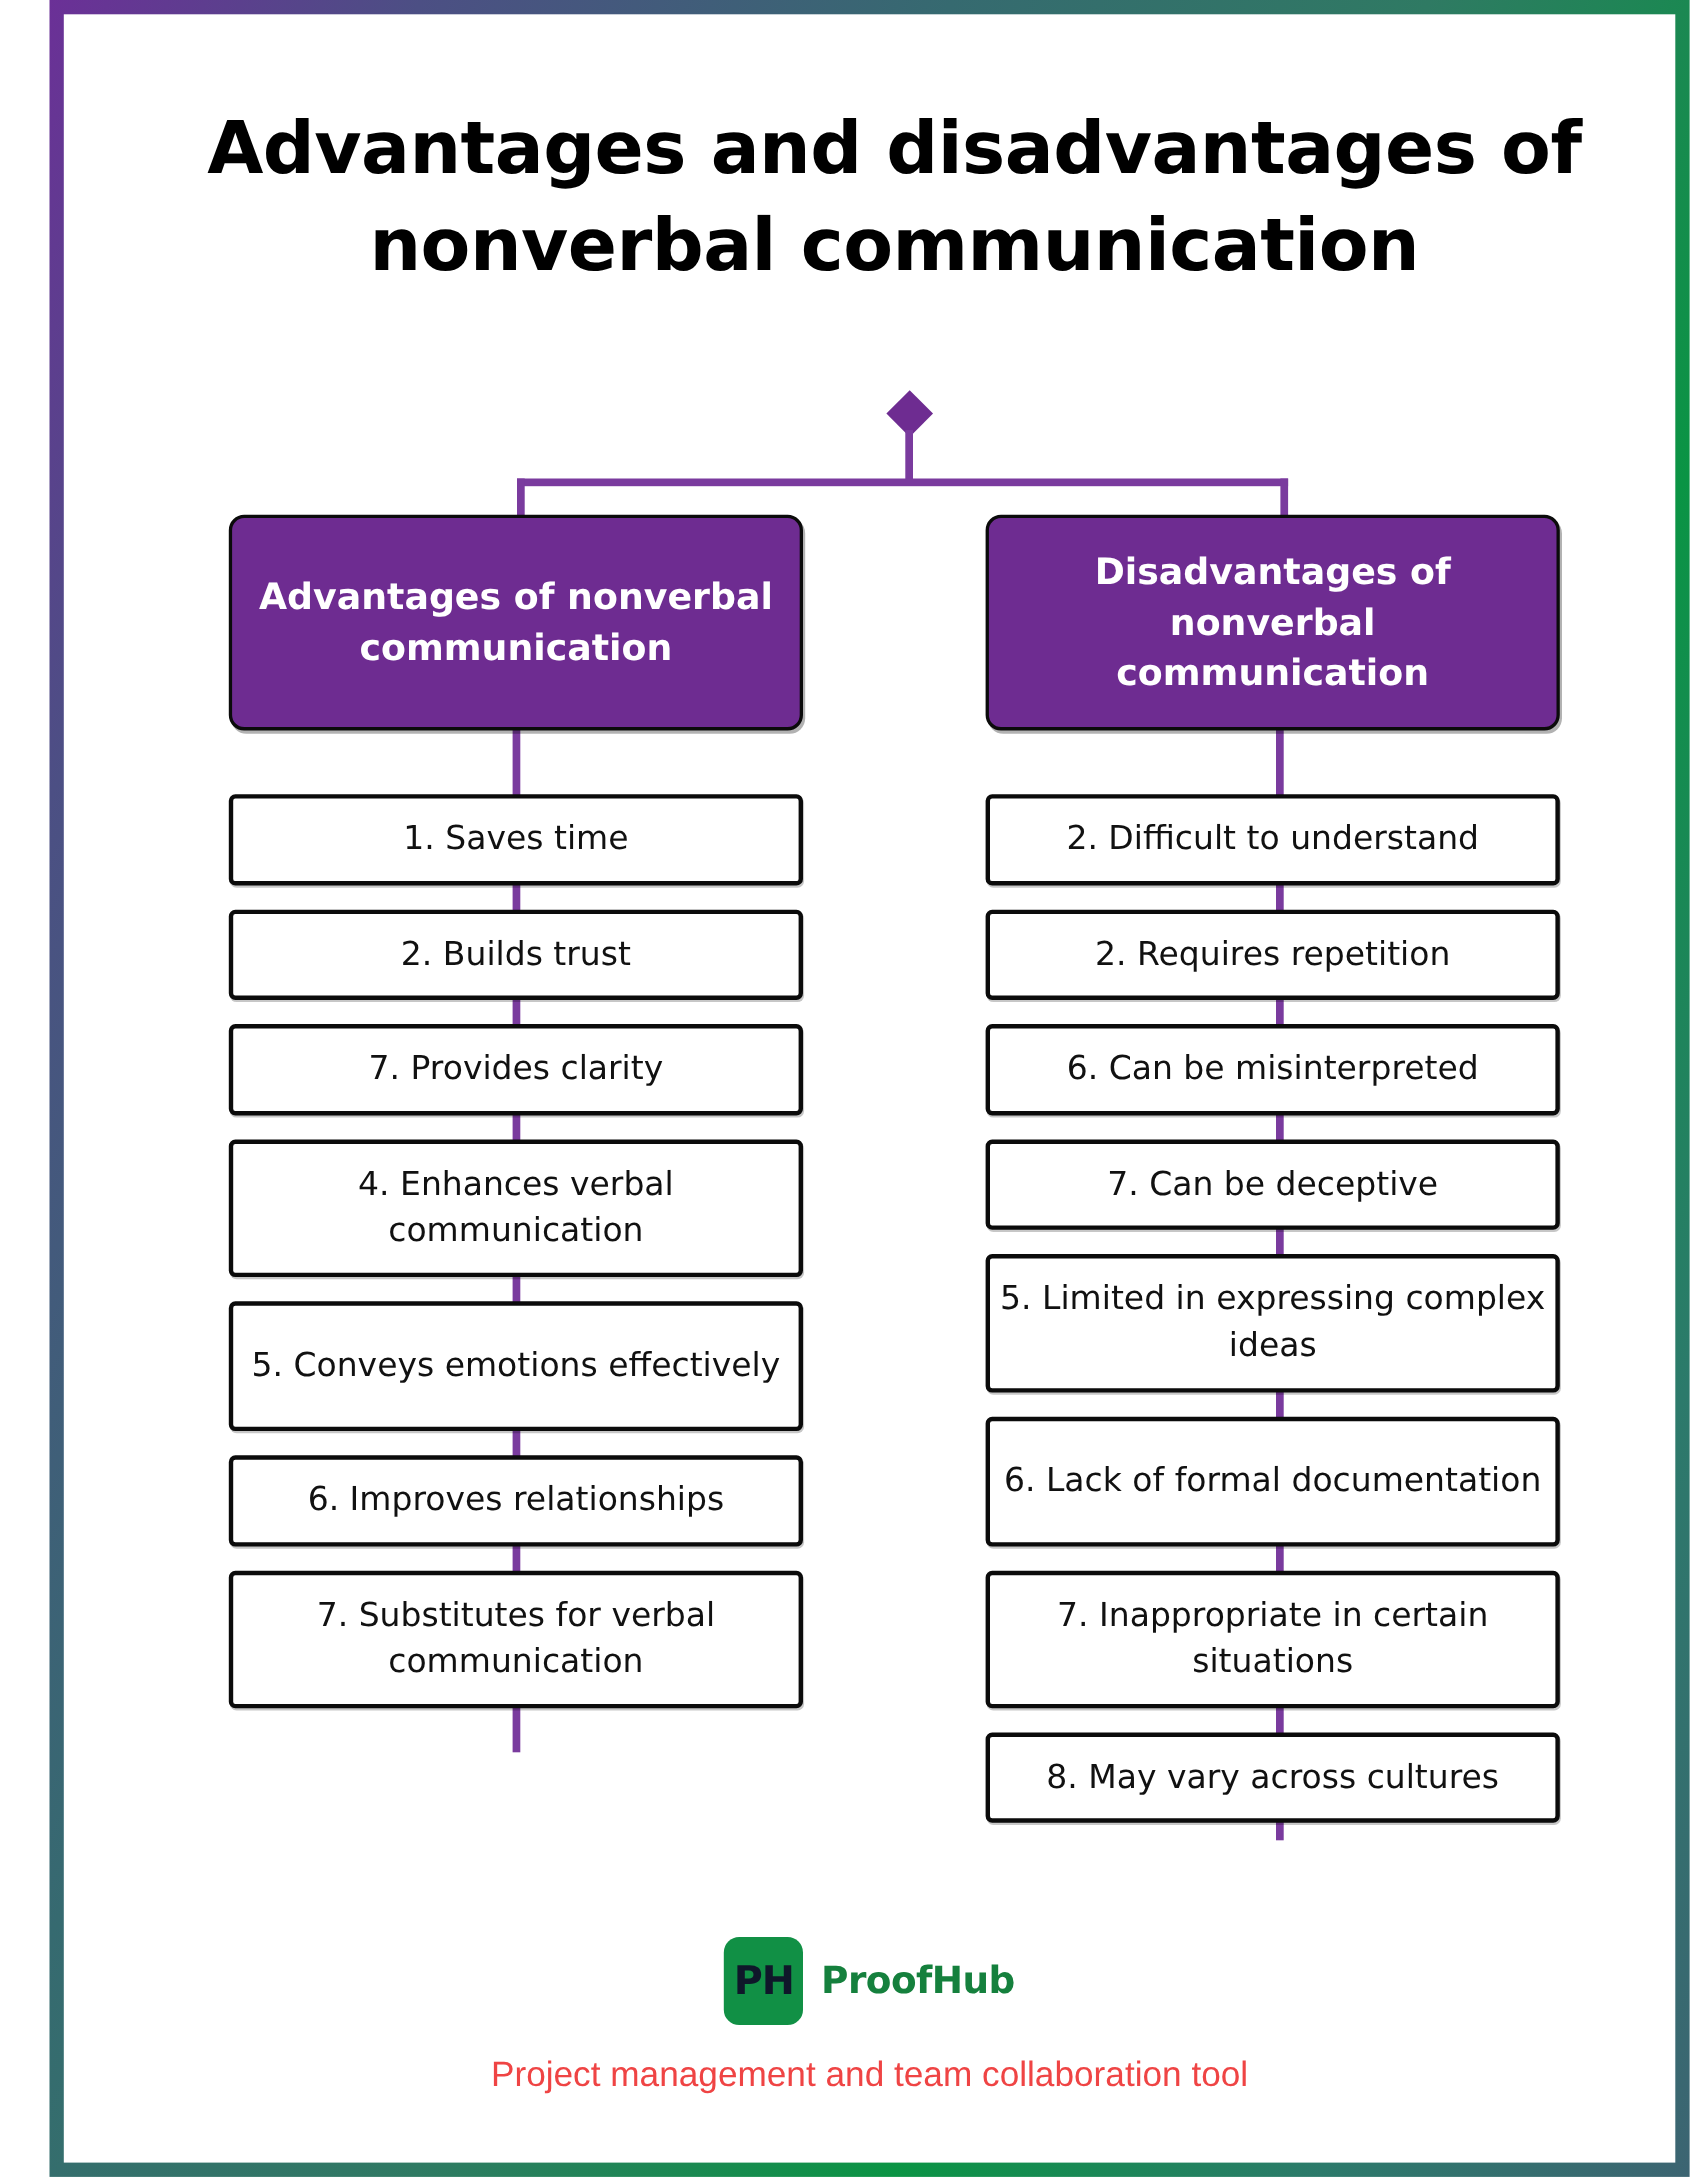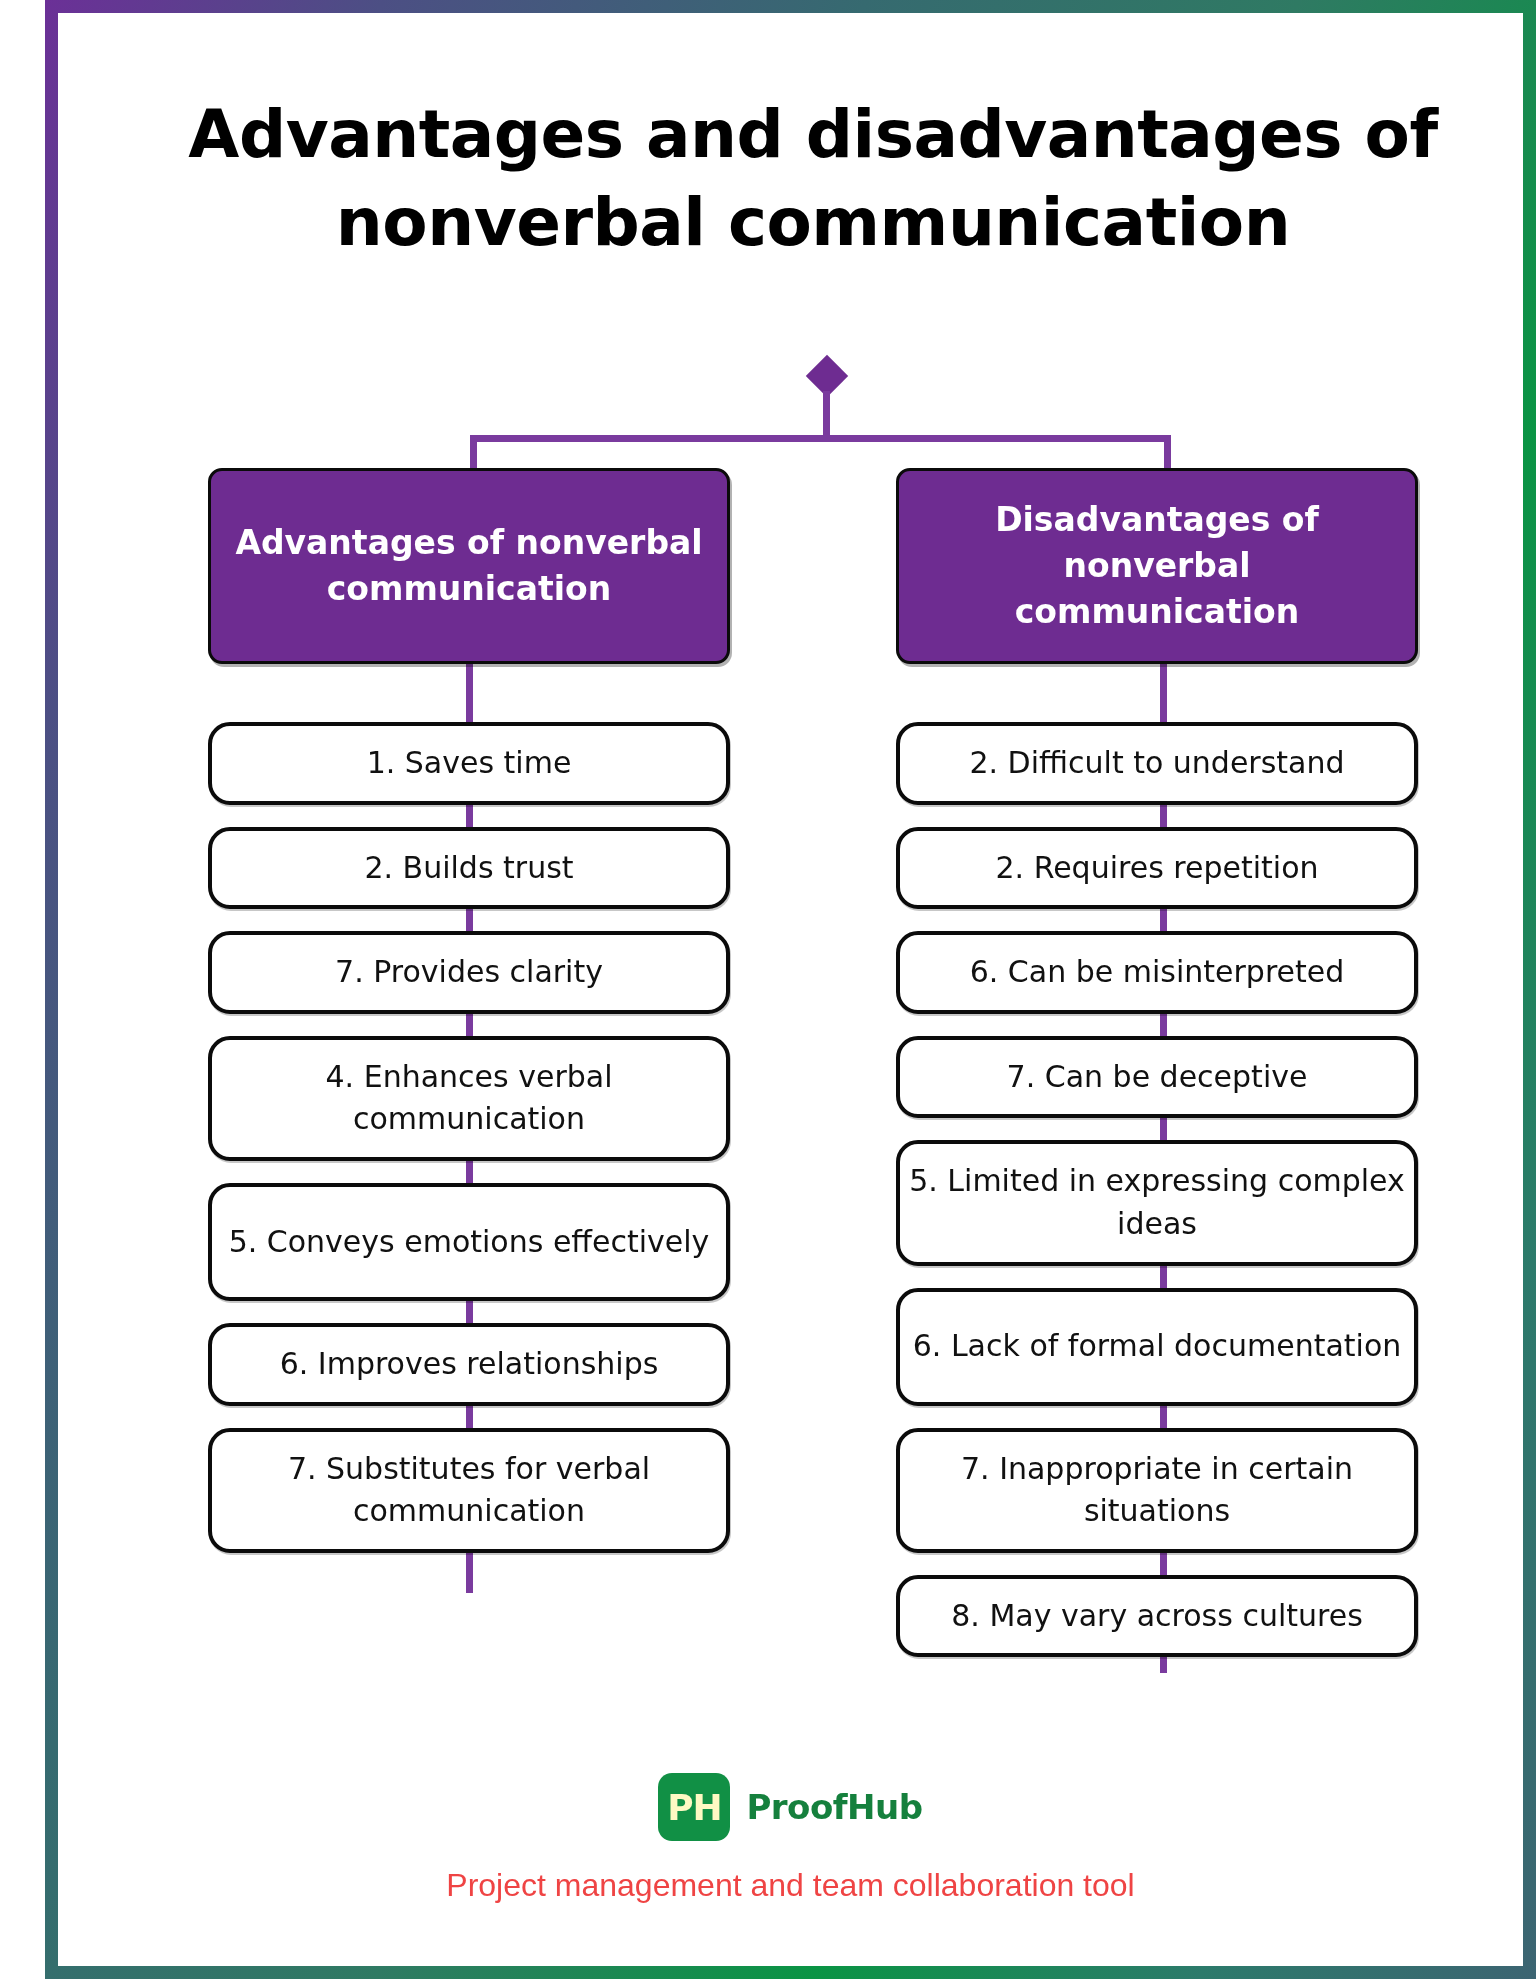--- a/index.html
+++ b/index.html
@@ -100,21 +100,21 @@
     margin-top: 58px;
     display: flex;
     flex-direction: column;
     gap: 22px;
     z-index: 2;
   }
 
   .item-box {
     background: #ffffff;
     border: 4px solid #0b0b0b;
-    border-radius: 22px;
+    border-radius: 6px;
     font-family: "DejaVu Sans", sans-serif;
     font-weight: 400;
     font-size: 30px;
     line-height: 1.42;
     color: #111111;
     text-align: center;
     padding: 16px 7px;
     min-height: 74px;
     display: flex;
     align-items: center;
@@ -135,27 +135,27 @@
 
   .logo-row {
     display: flex;
     align-items: center;
     justify-content: center;
     gap: 16px;
   }
 
   .logo-mark {
     width: 72px;
-    height: 68px;
+    height: 80px;
     border-radius: 14px;
     background: #119045;
     display: flex;
     align-items: center;
     justify-content: center;
-    color: #fef9c3;
+    color: #0f172a;
     font-family: "DejaVu Sans", sans-serif;
     font-weight: 700;
     font-size: 36px;
     letter-spacing: -1px;
   }
 
   .logo-word {
     font-family: "DejaVu Sans", sans-serif;
     font-weight: 700;
     font-size: 34px;

